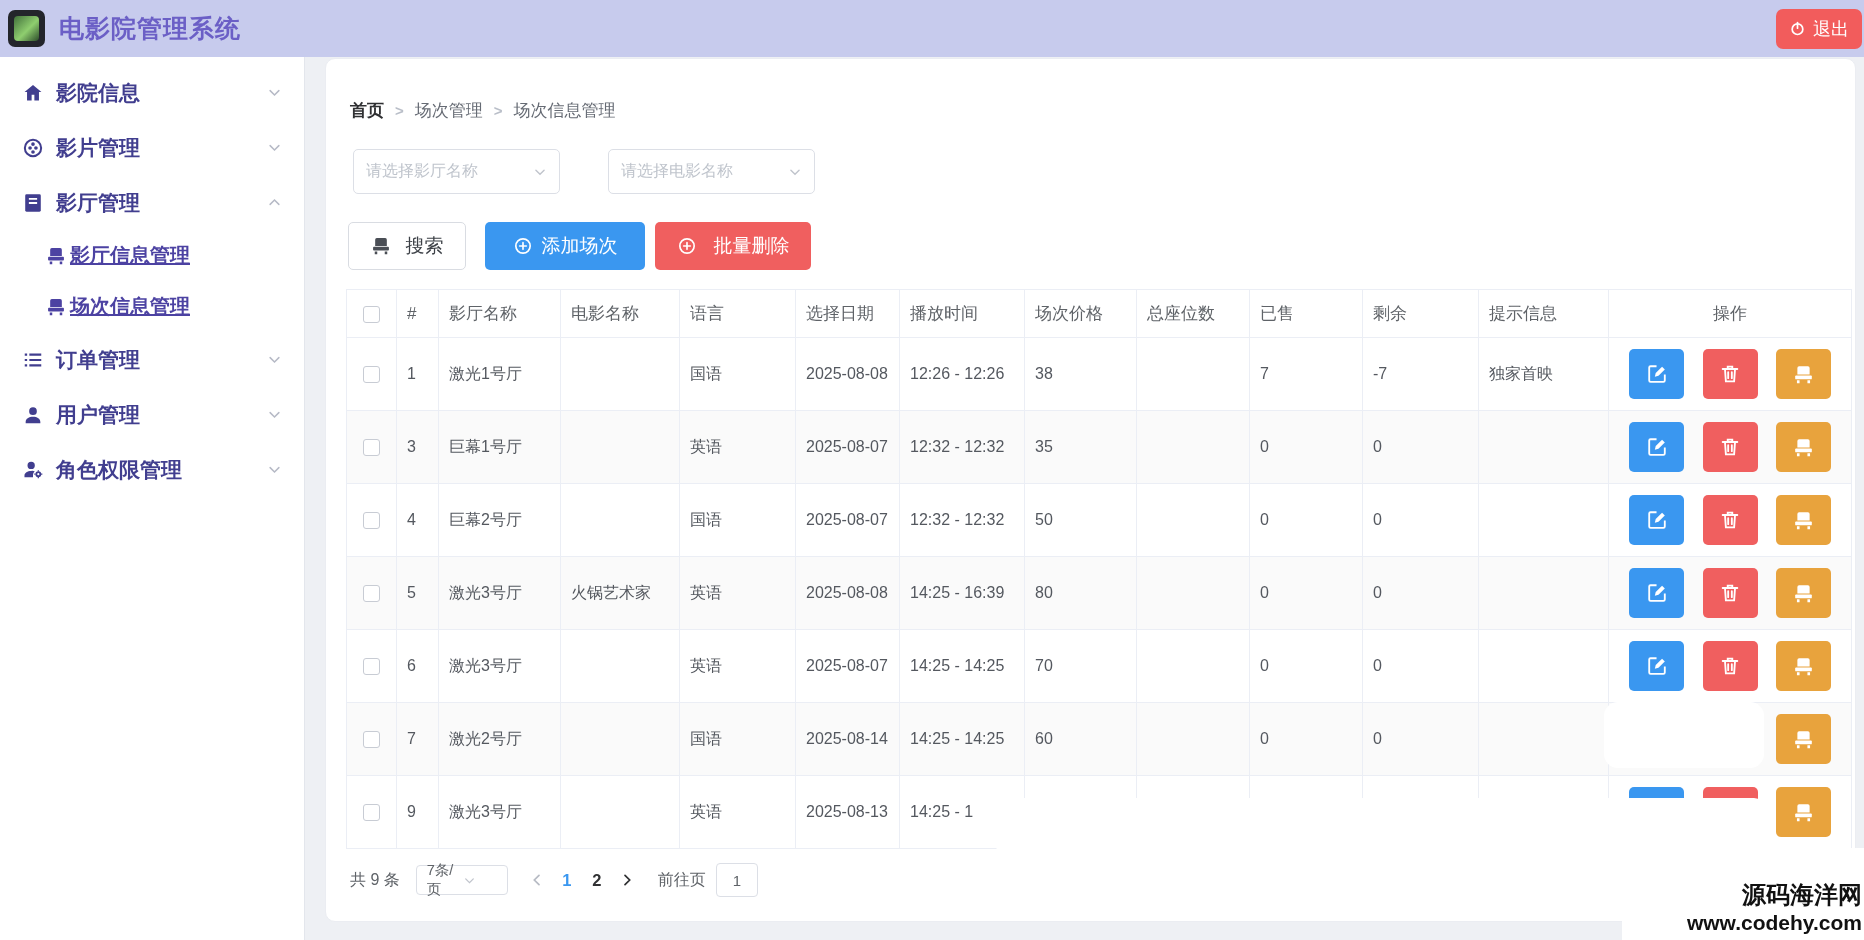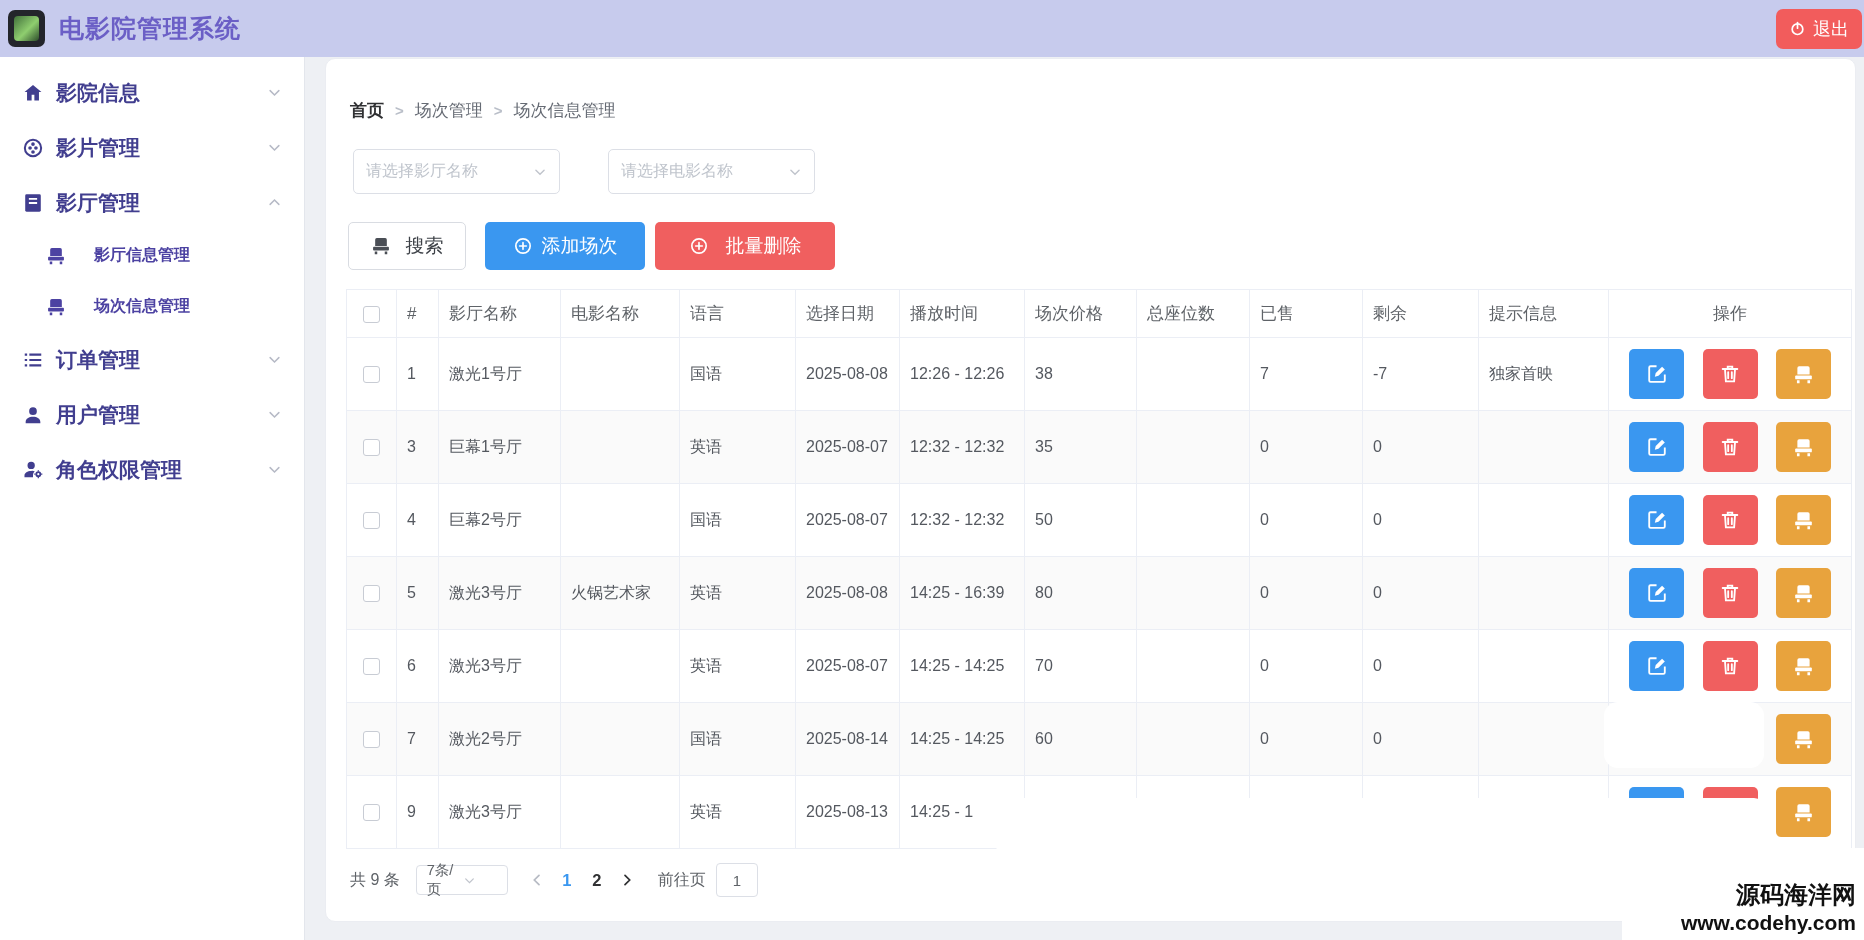--- a/index.html
+++ b/index.html
@@ -21,21 +21,21 @@
     display:flex; align-items:center; gap:7px; cursor:pointer; font-family:inherit; }
 
   
   .sidebar { position:absolute; left:0; top:57px; width:305px; height:883px; background:#fff;
     border-right:1px solid #e3e6ec; padding-top:8px; z-index:20; }
   .side-item { height:55px; display:flex; align-items:center; padding:0 22px; color:#413e8f; cursor:pointer; }
   .side-item .s-label { font-size:21px; font-weight:600; margin-left:12px; }
   .side-item .chev { margin-left:auto; color:#b6bac6; display:flex; }
   .chev.up svg { transform:rotate(180deg); }
   .side-sub { height:51px; display:flex; align-items:center; padding-left:46px; color:#4c42a2; cursor:pointer; }
-  .side-sub .s-label { font-size:16px; font-weight:600; margin-left:28px; }
+  .side-sub .s-label { font-size:20px; font-weight:600; margin-left:4px;text-decoration:underline; }
   .s-icon { display:flex; align-items:center; }
 
   
   .card { position:absolute; left:325px; top:58px; width:1531px; height:864px; background:#fff;
     border:1px solid #ebedf2; border-radius:10px; z-index:10; }
 
   .breadcrumb { position:absolute; left:24px; top:40px; display:flex; align-items:center; gap:11px; font-size:17px; }
   .bc-first { color:#303133; font-weight:bold; cursor:pointer; }
   .bc-item { color:#666b74; cursor:pointer; }
   .bc-sep { color:#b9bec8; font-size:15px; font-weight:bold; }
@@ -47,21 +47,21 @@
   .sel .chev-sm, .sel .cal { color:#c0c4cc; display:flex; }
   .sel.date { width:217px; margin-right:0; }
   .sel.date .cal { margin-right:10px; }
   .sel.date .ph { flex:1; }
 
   .toolbar { position:absolute; left:22px; top:163px; display:flex; align-items:center; }
   .btn { height:48px; border-radius:5px; display:flex; align-items:center; justify-content:center;
     border:none; cursor:pointer; font-family:inherit; font-size:19px; }
   .btn-search { width:118px; background:#fff; border:1px solid #d9dce2; color:#3c4046; gap:15px; margin-right:19px; }
   .btn-add { width:160px; background:#3a97f0; color:#fff; gap:9px; margin-right:10px; }
-  .btn-del { width:180px; background:#f05f5f; color:#fff; gap:17px; }
+  .btn-del { width:156px; background:#f05f5f; color:#fff; gap:17px; }
 
   table { position:absolute; left:20px; top:230px; width:1505px; border-collapse:collapse; table-layout:fixed; }
   th,td { border:1px solid #ebeef5; padding:0 10px; white-space:nowrap; overflow:hidden; }
   thead th { height:48px; color:#5f6368; font-weight:normal; text-align:left; font-size:17px; }
   tbody td { height:73px; color:#54585f; font-size:16px; }
   tbody tr:nth-child(even) { background:#fafafa; }
   .c-check { text-align:center; padding:0; }
   th.c-actions { text-align:center; }
   td.c-actions { text-align:center; padding:0; }
 
@@ -91,21 +91,21 @@
   .pg-goto { width:42px; height:34px; border:1px solid #dcdfe6; border-radius:4px; background:#fff;
     display:flex; align-items:center; justify-content:center; font-size:15px; cursor:text; }
 
   
   .ov-a { position:absolute; left:1604px; top:702px; width:160px; height:66px; background:#fff;
     border-radius:14px; z-index:15; }
   .ov-band { position:absolute; left:985px; top:798px; width:779px; height:56px; background:#fff;
     border-radius:28px 10px 10px 28px; z-index:15; }
   .ov-corner { position:absolute; left:1622px; top:848px; width:242px; height:92px; background:#fff;
     border-top-left-radius:60px; z-index:25; display:flex; flex-direction:column;
-    align-items:flex-end; justify-content:flex-end; padding:0 8px 5px 0; }
+    align-items:flex-end; justify-content:flex-end; padding:0 2px 5px 0; }
   .wm1 { font-size:24px; font-weight:bold; color:#111; line-height:1.25; }
   .wm2 { font-size:21px; font-weight:bold; color:#111; line-height:1.2; }
 </style>
 </head>
 <body>
 
 <div class="header">
   <div class="logo"></div>
   <div class="app-title">电影院管理系统</div>
   <button class="logout-btn">

